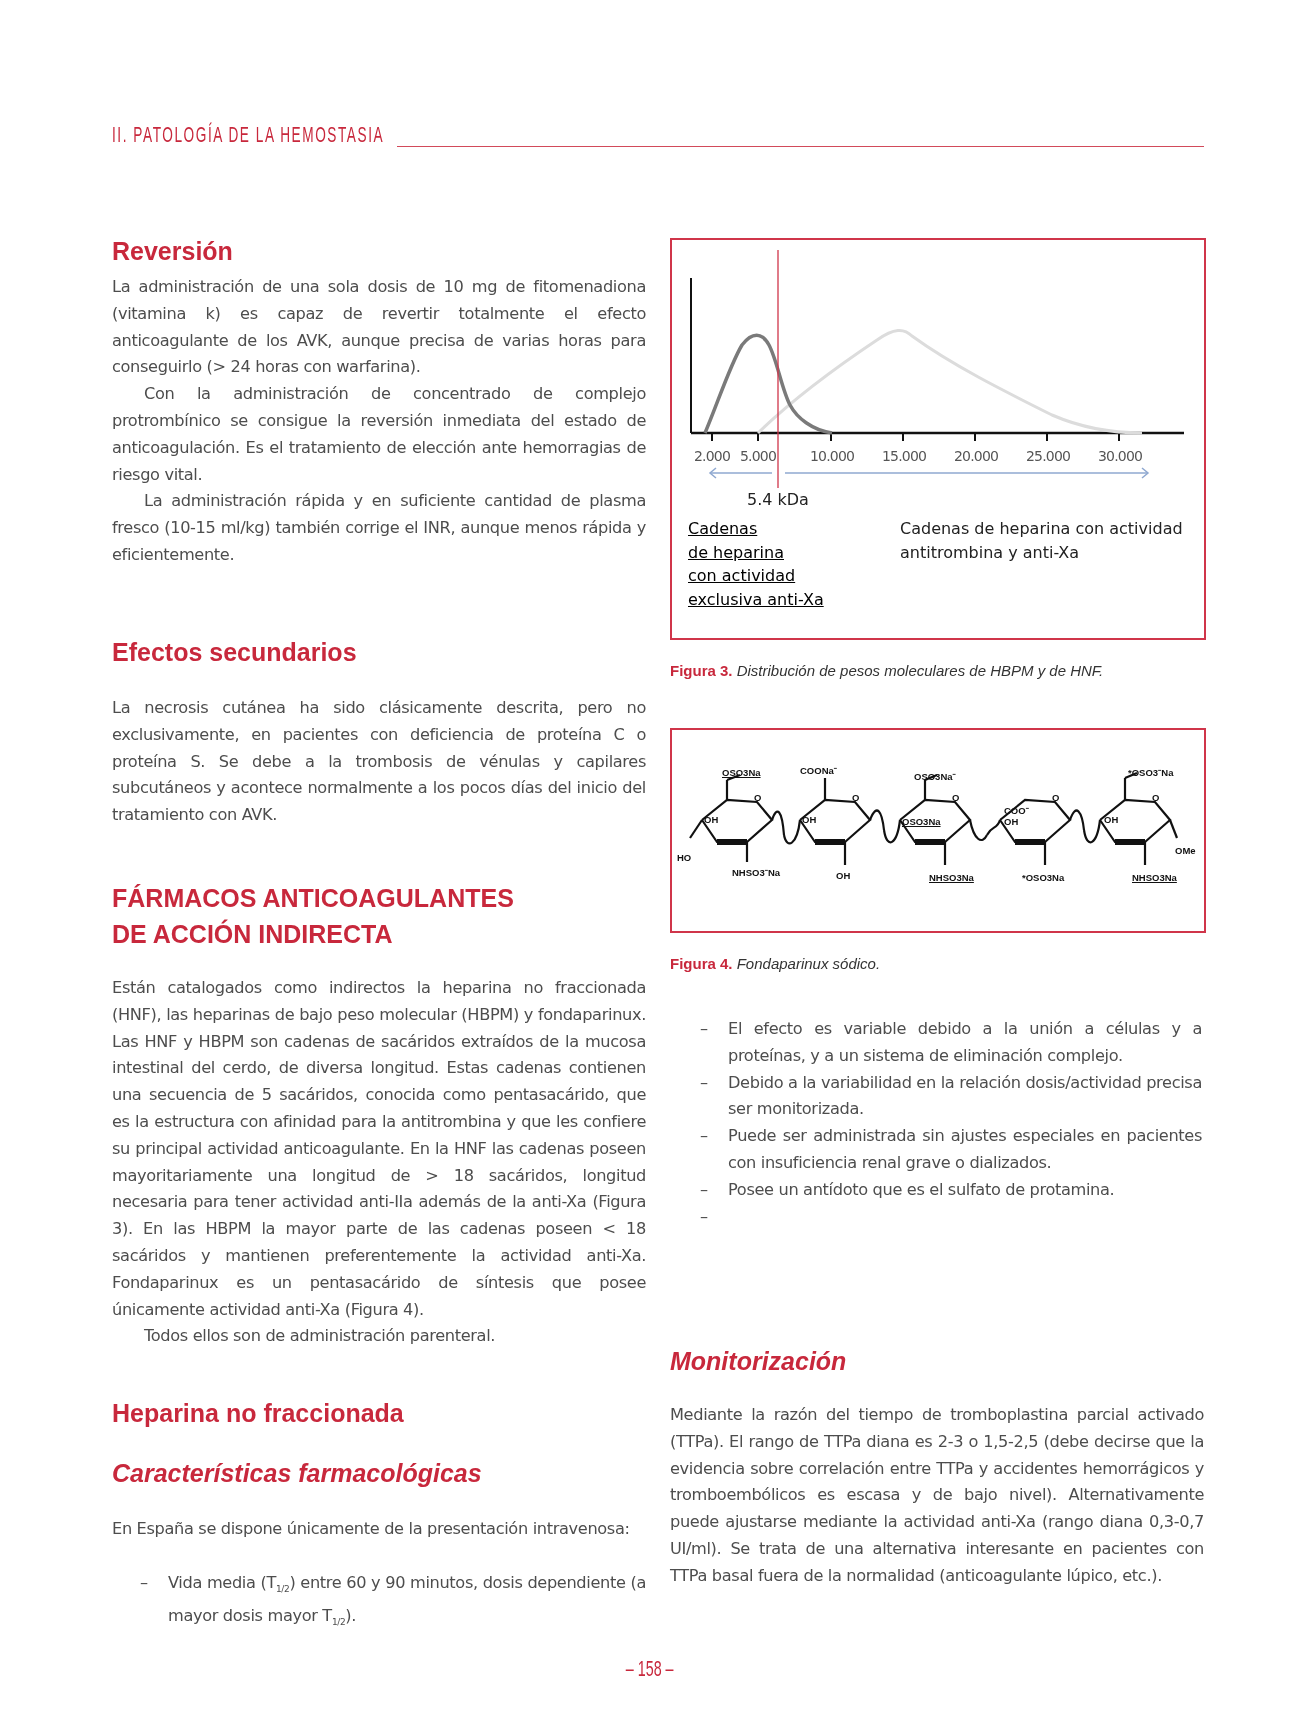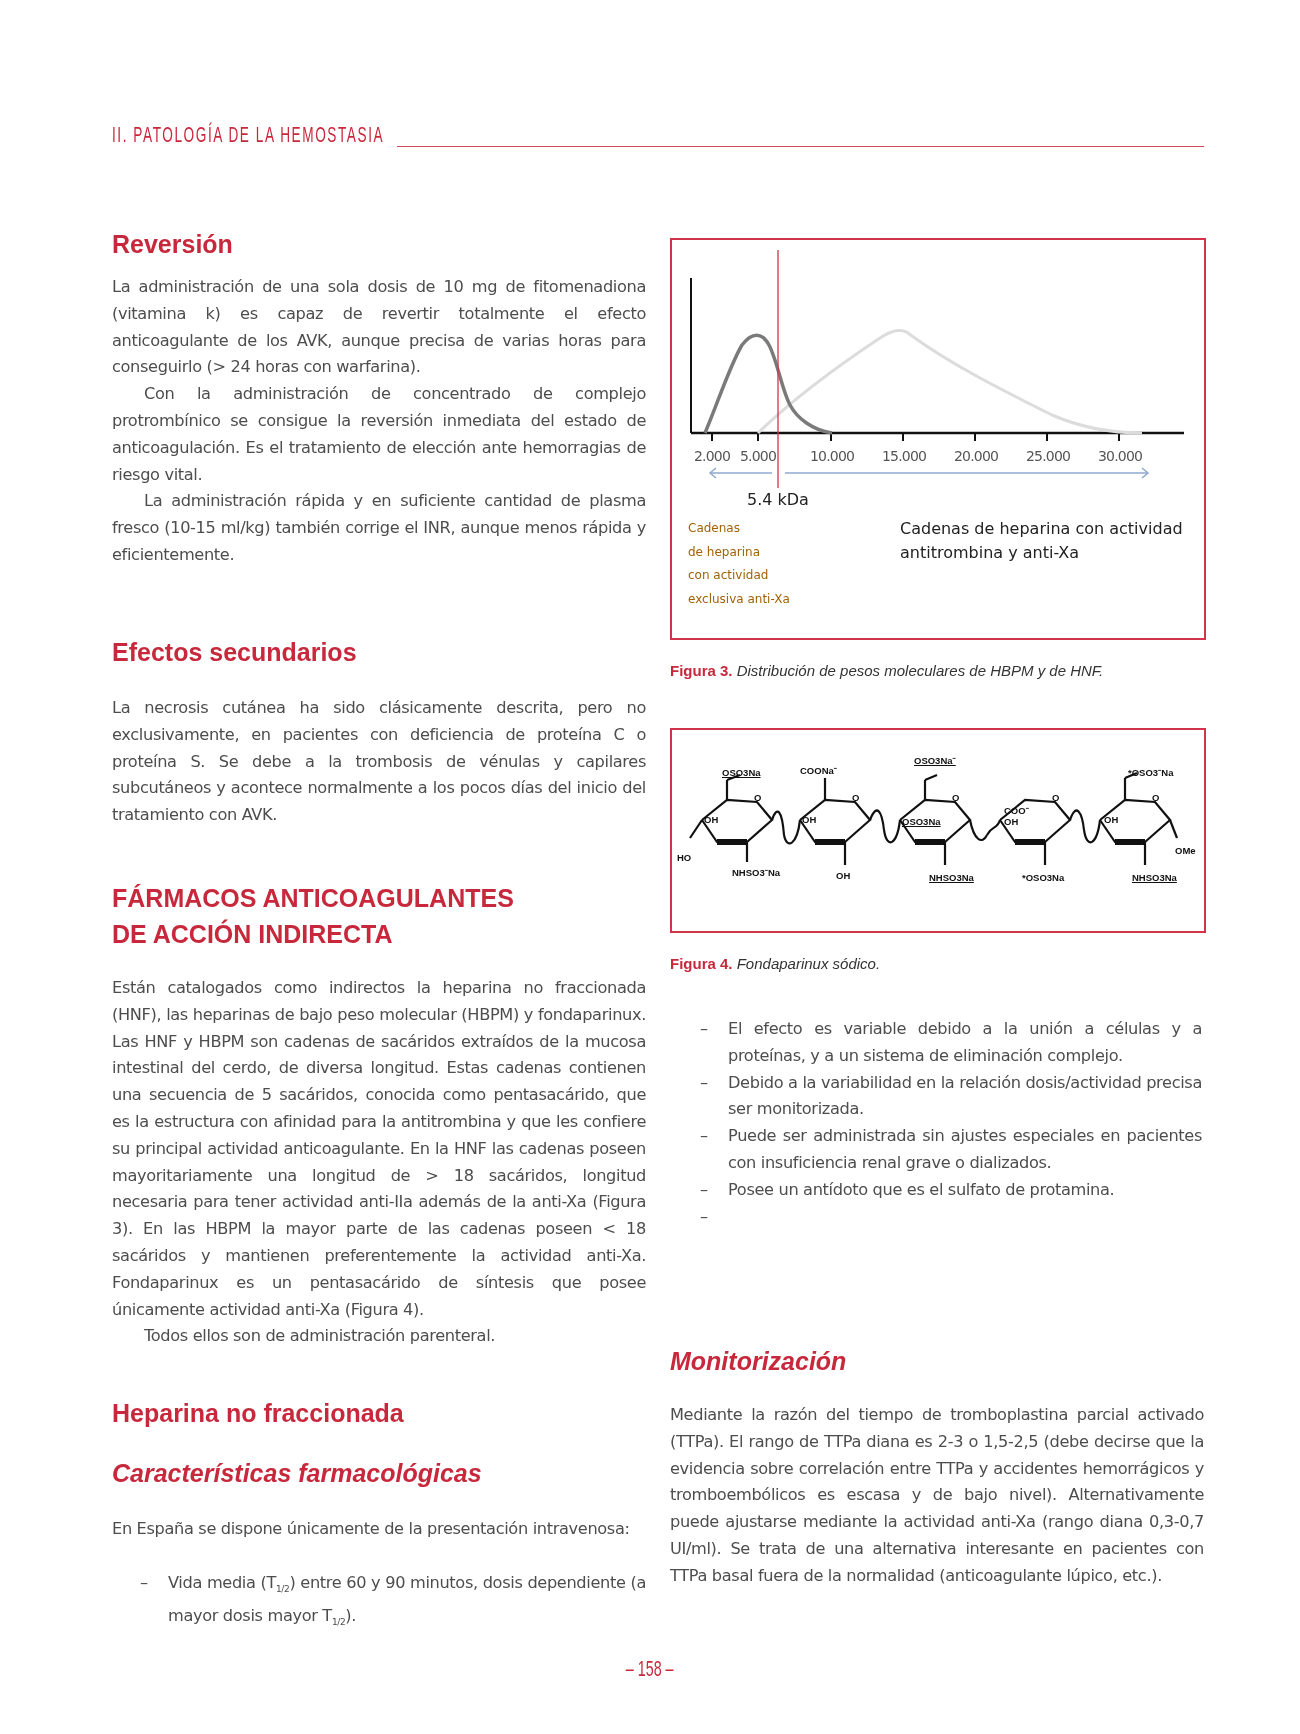--- a/index.html
+++ b/index.html
@@ -24,21 +24,21 @@
   sub { font-size:9px; }
 </style>
 </head>
 <body>
 
 <div class="header">
   <div class="header-title">II. PATOLOGÍA DE LA HEMOSTASIA</div>
   <div class="header-rule"></div>
 </div>
 
-<h2 class="sec" style="left:112px; top:229px;text-align:right;">Reversión</h2>
+<h2 class="sec" style="left:112px; top:236px;text-align:right;">Reversión</h2>
 <div class="para" style="left:112px; top:274px;">
   <p>La administración de una sola dosis de 10 mg de fitomenadiona (vitamina k) es capaz de revertir totalmente el efecto anticoagulante de los AVK, aunque precisa de varias horas para conseguirlo (&gt; 24 horas con warfarina).</p>
   <p class="ind">Con la administración de concentrado de complejo protrombínico se consigue la reversión inmediata del estado de anticoagulación. Es el tratamiento de elección ante hemorragias de riesgo vital.</p>
   <p class="ind">La administración rápida y en suficiente cantidad de plasma fresco (10-15 ml/kg) también corrige el INR, aunque menos rápida y eficientemente.</p>
 </div>
 
 <h2 class="sec" style="left:112px; top:637px;">Efectos secundarios</h2>
 <div class="para" style="left:112px; top:695px;">
   <p>La necrosis cutánea ha sido clásicamente descrita, pero no exclusivamente, en pacientes con deficiencia de proteína C o proteína S. Se debe a la trombosis de vénulas y capilares subcutáneos y acontece normalmente a los pocos días del inicio del tratamiento con AVK.</p>
 </div>
@@ -94,21 +94,21 @@
   <div style="position:absolute; top:208px; left:0; width:484px; height:20px; font-family:'DejaVu Sans', sans-serif; font-size:14px; color:#555; letter-spacing:-0.8px;">
     <span style="position:absolute; left:22px;">2.000</span>
     <span style="position:absolute; left:68px;">5.000</span>
     <span style="position:absolute; left:138px;">10.000</span>
     <span style="position:absolute; left:210px;">15.000</span>
     <span style="position:absolute; left:282px;">20.000</span>
     <span style="position:absolute; left:354px;">25.000</span>
     <span style="position:absolute; left:426px;">30.000</span>
   </div>
   <div style="position:absolute; left:75px; top:250px; font-family:'DejaVu Sans', sans-serif; font-size:16px; color:#222;">5.4 kDa</div>
-  <div style="position:absolute; left:16px; top:277px; font-family:'DejaVu Sans', sans-serif; font-size:12px; line-height:23.5px; color:#a16207;">
+  <div style="position:absolute; left:16px; top:277px; font-family:'DejaVu Sans', sans-serif; font-size:16px; line-height:23.5px; color:#000000;text-decoration:underline;">
     <div>Cadenas</div>
     <div>de heparina</div>
     <div>con actividad</div>
     <div>exclusiva anti-Xa</div>
   </div>
   <div style="position:absolute; left:228px; top:277px; font-family:'DejaVu Sans', sans-serif; font-size:16px; line-height:23.5px; color:#222;">
     <div>Cadenas de heparina con actividad</div>
     <div>antitrombina y anti-Xa</div>
   </div>
 </div>
@@ -160,21 +160,21 @@
     </g>
   </svg>
   <div style="position:absolute; left:0; top:0; width:532px; height:256px; font-family:'Liberation Sans', sans-serif; font-weight:bold; font-size:9.5px; color:#111;">
     <span style="position:absolute; left:50px; top:37px; text-decoration:underline;">OSO3Na</span>
     <span style="position:absolute; left:32px; top:84px;">OH</span>
     <span style="position:absolute; left:5px; top:122px;">HO</span>
     <span style="position:absolute; left:60px; top:136px;">NHSO3⁻Na</span>
     <span style="position:absolute; left:128px; top:34px;">COONa⁻</span>
     <span style="position:absolute; left:130px; top:84px;">OH</span>
     <span style="position:absolute; left:164px; top:140px;">OH</span>
-    <span style="position:absolute; left:242px; top:24px;text-decoration:underline;">OSO3Na⁻</span>
+    <span style="position:absolute; left:242px; top:40px;">OSO3Na⁻</span>
     <span style="position:absolute; left:230px; top:86px; text-decoration:underline;">OSO3Na</span>
     <span style="position:absolute; left:257px; top:142px; text-decoration:underline;">NHSO3Na</span>
     <span style="position:absolute; left:332px; top:74px;">COO⁻</span>
     <span style="position:absolute; left:332px; top:86px;">OH</span>
     <span style="position:absolute; left:350px; top:142px;">*OSO3Na</span>
     <span style="position:absolute; left:456px; top:36px;">*OSO3⁻Na</span>
     <span style="position:absolute; left:432px; top:84px;">OH</span>
     <span style="position:absolute; left:503px; top:115px;">OMe</span>
     <span style="position:absolute; left:460px; top:142px; text-decoration:underline;">NHSO3Na</span>
     <span style="position:absolute; left:82px; top:62px;">O</span>

